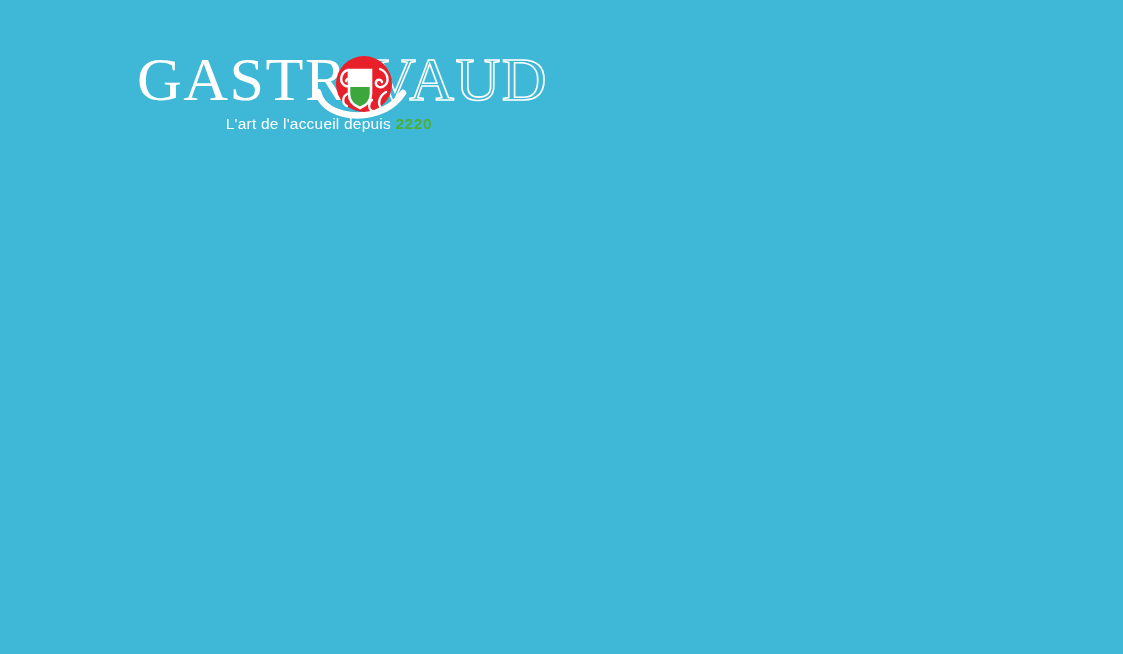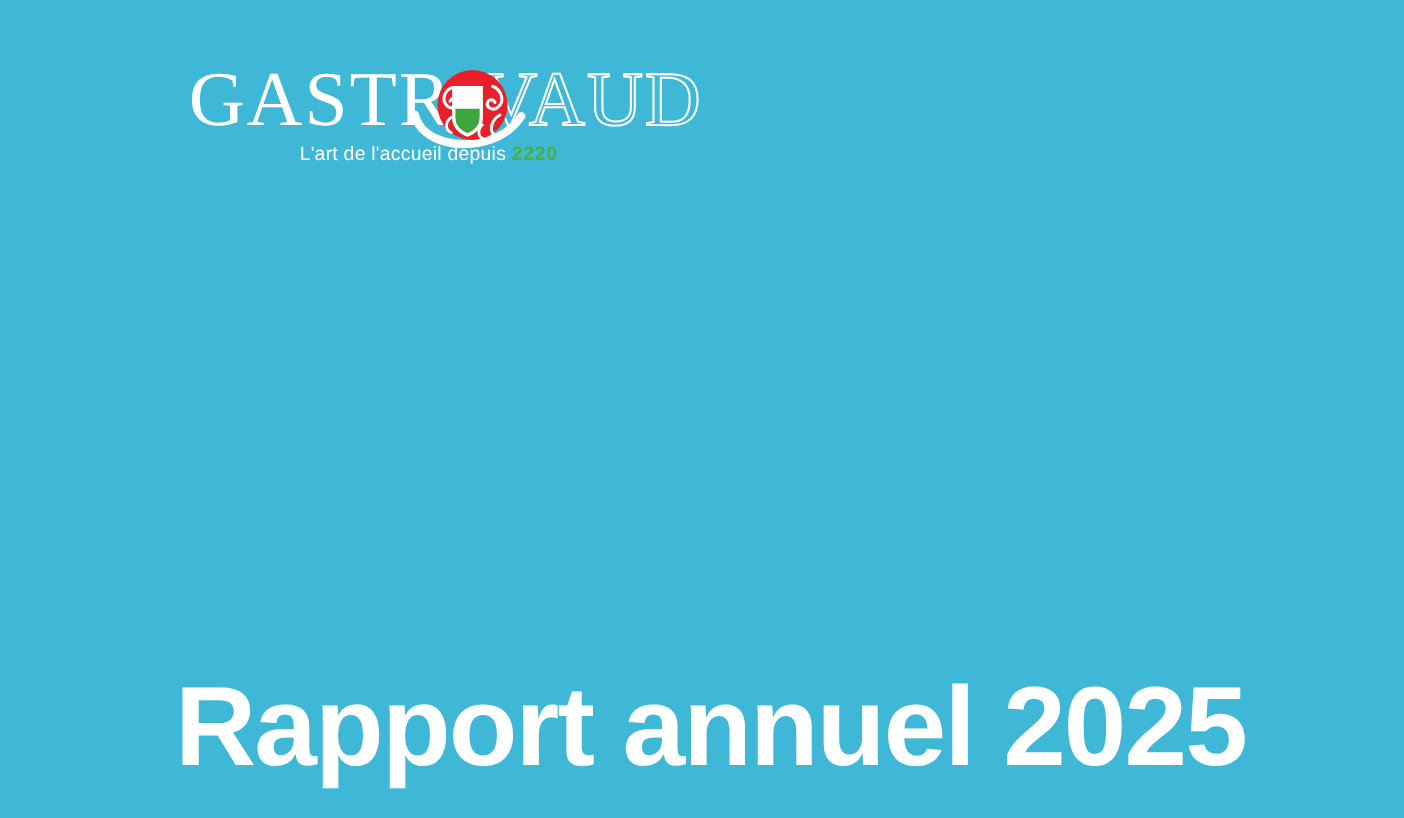--- a/index.html
+++ b/index.html
@@ -19,21 +19,21 @@
     position: relative;
     width: 1123px;
     height: 654px;
     background: #3EB8D6;
     overflow: hidden;
   }
 
   
   .logo-block {
     position: absolute;
-    left: 151px;
+    left: 137px;
     top: 48px;
     width: 384px;
     height: 92px;
   }
 
   .logo-mark {
     position: relative;
     width: 384px;
     height: 66px;
   }
@@ -116,15 +116,14 @@
           </g>
         </g>
       </svg>
     </div>
 
     <div class="logo-tagline">
       <span>L'art de l'accueil depuis</span><span>&nbsp;</span><span class="year">2220</span>
     </div>
   </div>
 
-  <h1 class="main-title">Rapport annuel 2025</h1>
 
 </div>
 
 </body></html>

